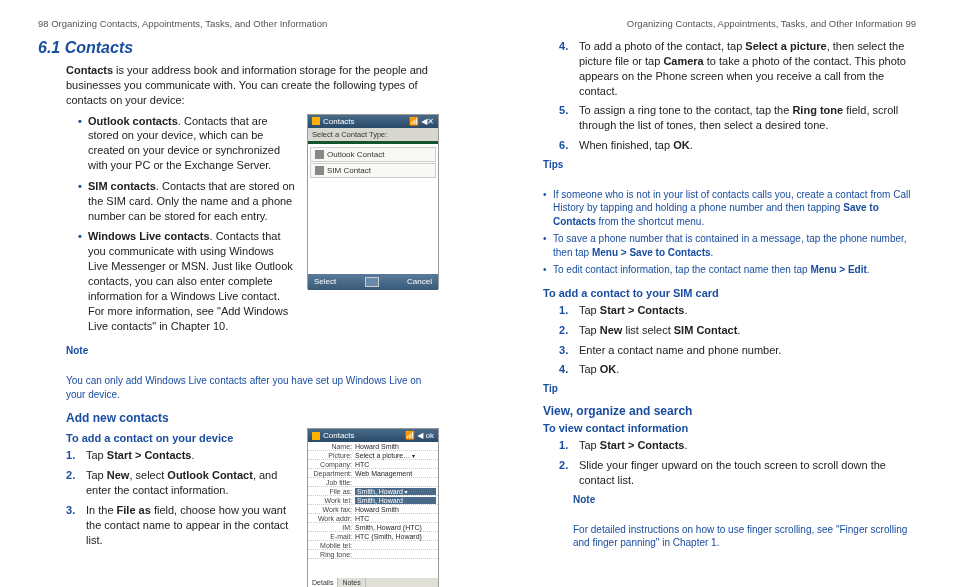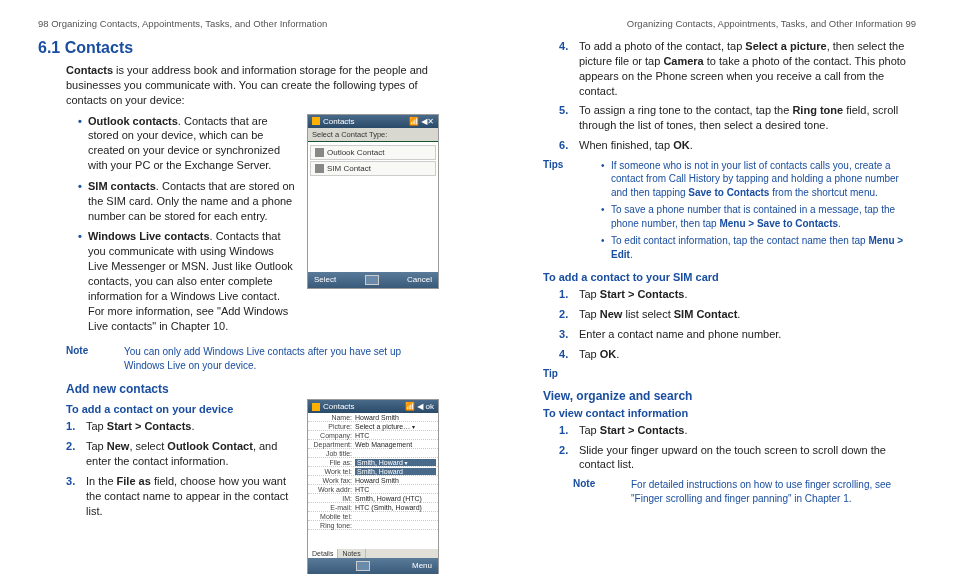--- a/index.html
+++ b/index.html
@@ -21,20 +21,21 @@
     font-size: 9.5px;
     color: #555;
     margin-bottom: 10px;
   }
   .page-header.right { text-align: right; }
   h1 {
     font-size: 16px;
     font-weight: bold;
     color: #1a4ea0;
     margin-bottom: 6px;
+    font-style: italic;
   }
   h2 {
     font-size: 12px;
     font-weight: bold;
     color: #1a4ea0;
     margin-top: 10px;
     margin-bottom: 3px;
   }
   h3 {
     font-size: 11px;
@@ -72,24 +73,25 @@
   ol.steps > li::before {
     content: counter(step) ".";
     position: absolute;
     left: 0;
     color: #1a4ea0;
     font-weight: bold;
   }
   ol.steps.cont4 { counter-reset: step 3; }
   .note-block {
     display: flex;
-    gap: 28px;
+    gap: 18px;
     margin-top: 6px;
     margin-bottom: 6px;
     padding-left: 28px;
+    flex-direction: column;
   }
   .note-label {
     font-size: 10px;
     font-weight: bold;
     color: #1a4ea0;
     flex-shrink: 0;
     width: 30px;
   }
   .note-body {
     font-size: 10px;
@@ -126,21 +128,21 @@
     gap: 3px;
   }
   .ss-titlebar .flag {
     width: 8px; height: 8px; background: #ffb000; display: inline-block;
   }
   .ss-titlebar .sp { flex: 1; }
   .ss-subhead {
     background: #d8d8d0;
     padding: 2px 4px;
     font-size: 7.5px;
-    border-bottom: 1px solid #14532d;
+    border-bottom: 3px solid #14532d;
   }
   .ss-body { background: #fff; height: 130px; padding: 2px; }
   .ss-item {
     border: 1px solid #ccc;
     background: #f8f8f4;
     padding: 2px 4px;
     margin: 1px 0;
     font-size: 8px;
     display: flex;
     align-items: center;

